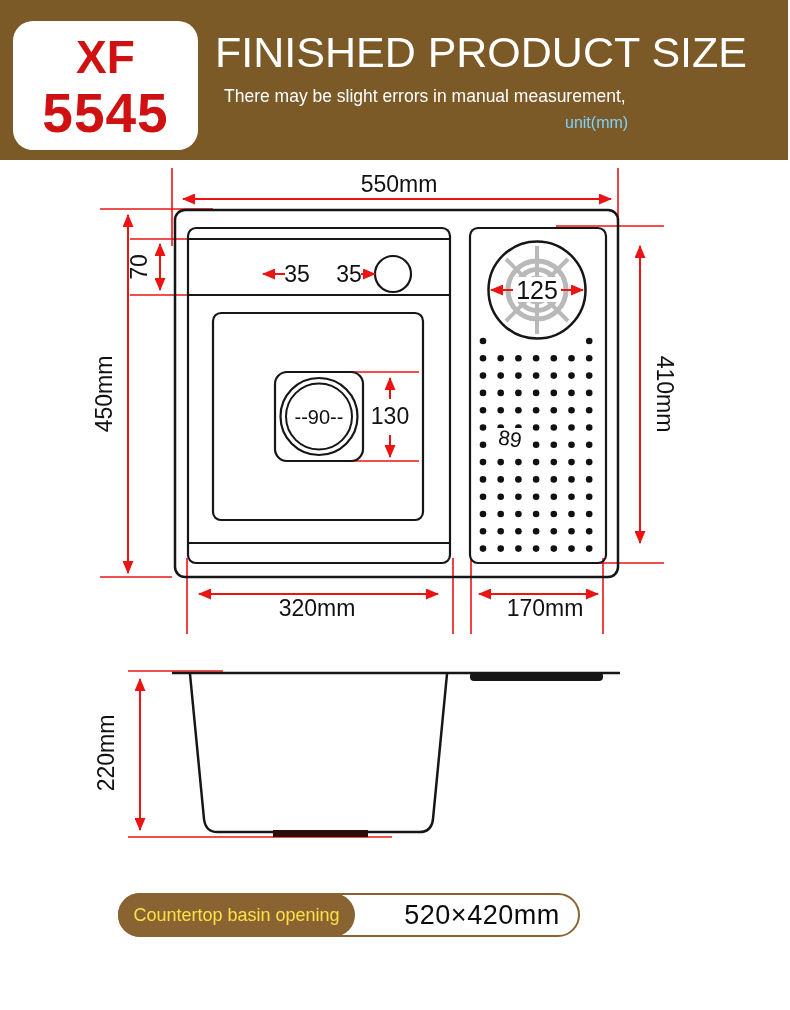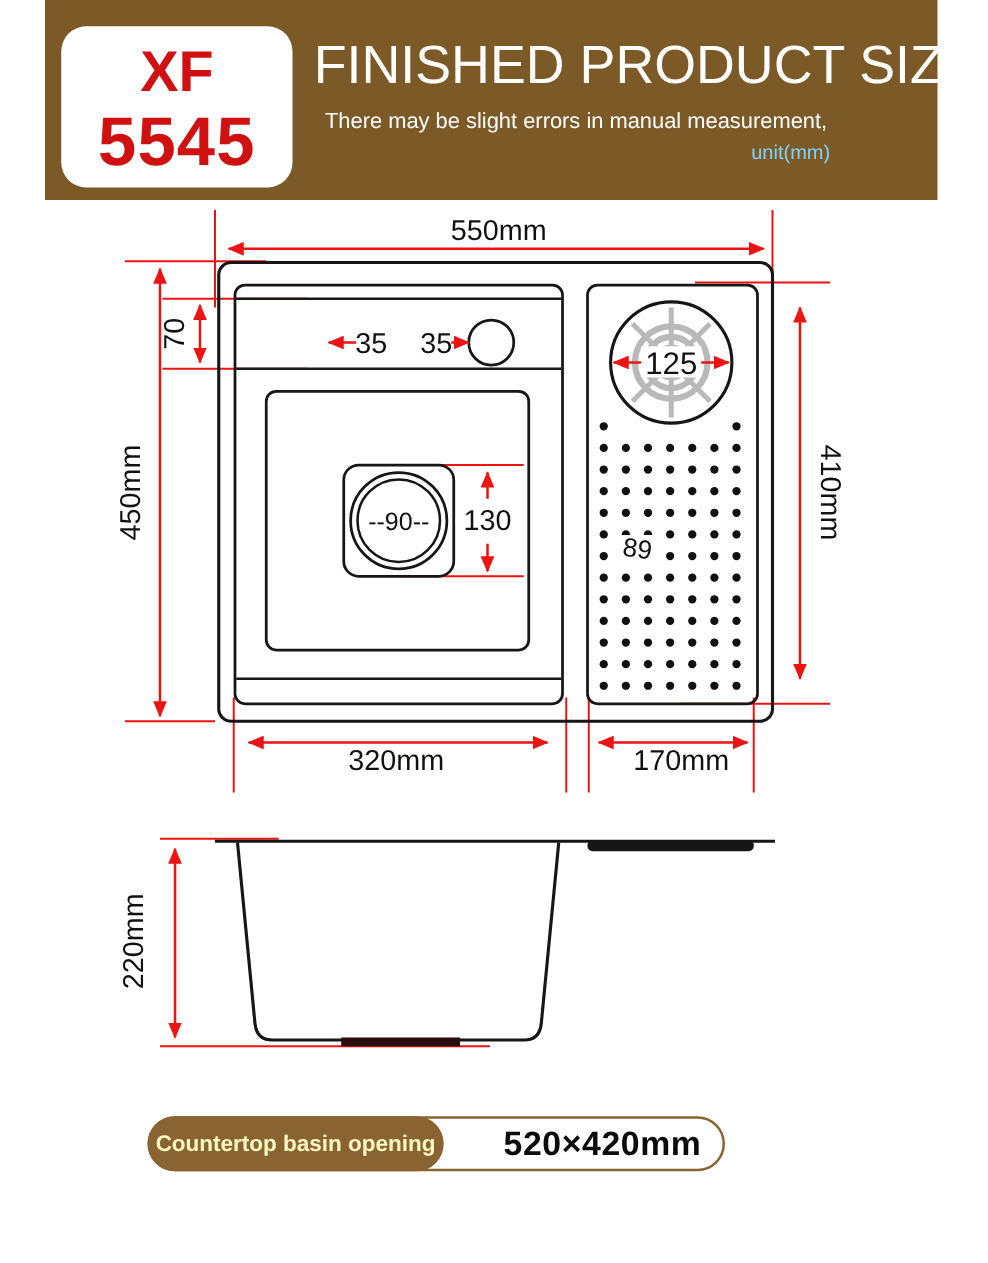--- a/index.html
+++ b/index.html
@@ -6,21 +6,21 @@
     --header-bg:#7c5a28; --model-red:#cf1111; --dim-red:#ec1313;
     --line:#161616; --gray:#b9b9b9; --pill-brown:#8a6332; --drain-dark:#2a0e0c;
   }
   *{box-sizing:border-box;}
   html,body{margin:0;padding:0;}
   body{
     width:790px;height:1010px;position:relative;background:#ffffff;
     font-family:"Liberation Sans",sans-serif;overflow:hidden;
   }
   
-  .header{position:absolute;left:0;top:0;width:714px;height:160px;background:var(--header-bg);margin-left:36px;}
+  .header{position:absolute;left:0;top:0;width:788px;height:160px;background:var(--header-bg);}
   .model-box{
     position:absolute;left:13px;top:21px;width:185px;height:129px;background:#ffffff;
     border-radius:20px;display:flex;flex-direction:column;align-items:center;justify-content:center;
     padding-top:2px;
   }
   .model-line1{color:var(--model-red);font-weight:bold;font-size:46px;line-height:52px;}
   .model-line2{color:var(--model-red);font-weight:bold;font-size:55px;line-height:60px;letter-spacing:1px;}
   .title{
     position:absolute;left:215px;top:28px;margin:0;color:#ffffff;
     font-size:43px;font-weight:normal;white-space:nowrap;letter-spacing:0px;
@@ -44,25 +44,25 @@
   .whitebg{fill:#ffffff;}
   .ledge{fill:var(--line);}
   .drainbar{fill:var(--drain-dark);}
   
   .pill{
     position:absolute;left:118px;top:893px;width:462px;height:44px;background:#ffffff;
     border:2px solid var(--pill-brown);border-radius:22px;display:flex;align-items:stretch;
   }
   .pill-label{
     width:237px;margin:-2px 12px -2px -2px;background:var(--pill-brown);border-radius:22px;
-    color:#fef9c3;font-weight:bold;font-size:18px;display:flex;align-items:center;justify-content:center;
+    color:#fde047;font-weight:normal;font-size:18px;display:flex;align-items:center;justify-content:center;
   }
   .pill-value{
     flex:1;display:flex;align-items:center;justify-content:center;
-    color:#0b0b0b;font-weight:bold;font-size:27px;letter-spacing:0.5px;padding-left:19px;
+    color:#0b0b0b;font-weight:normal;font-size:27px;letter-spacing:0.5px;padding-left:19px;
   }
 </style>
 </head>
 <body>
 
 <div class="header">
   <div class="model-box">
     <div class="model-line1">XF</div>
     <div class="model-line2">5545</div>
   </div>

